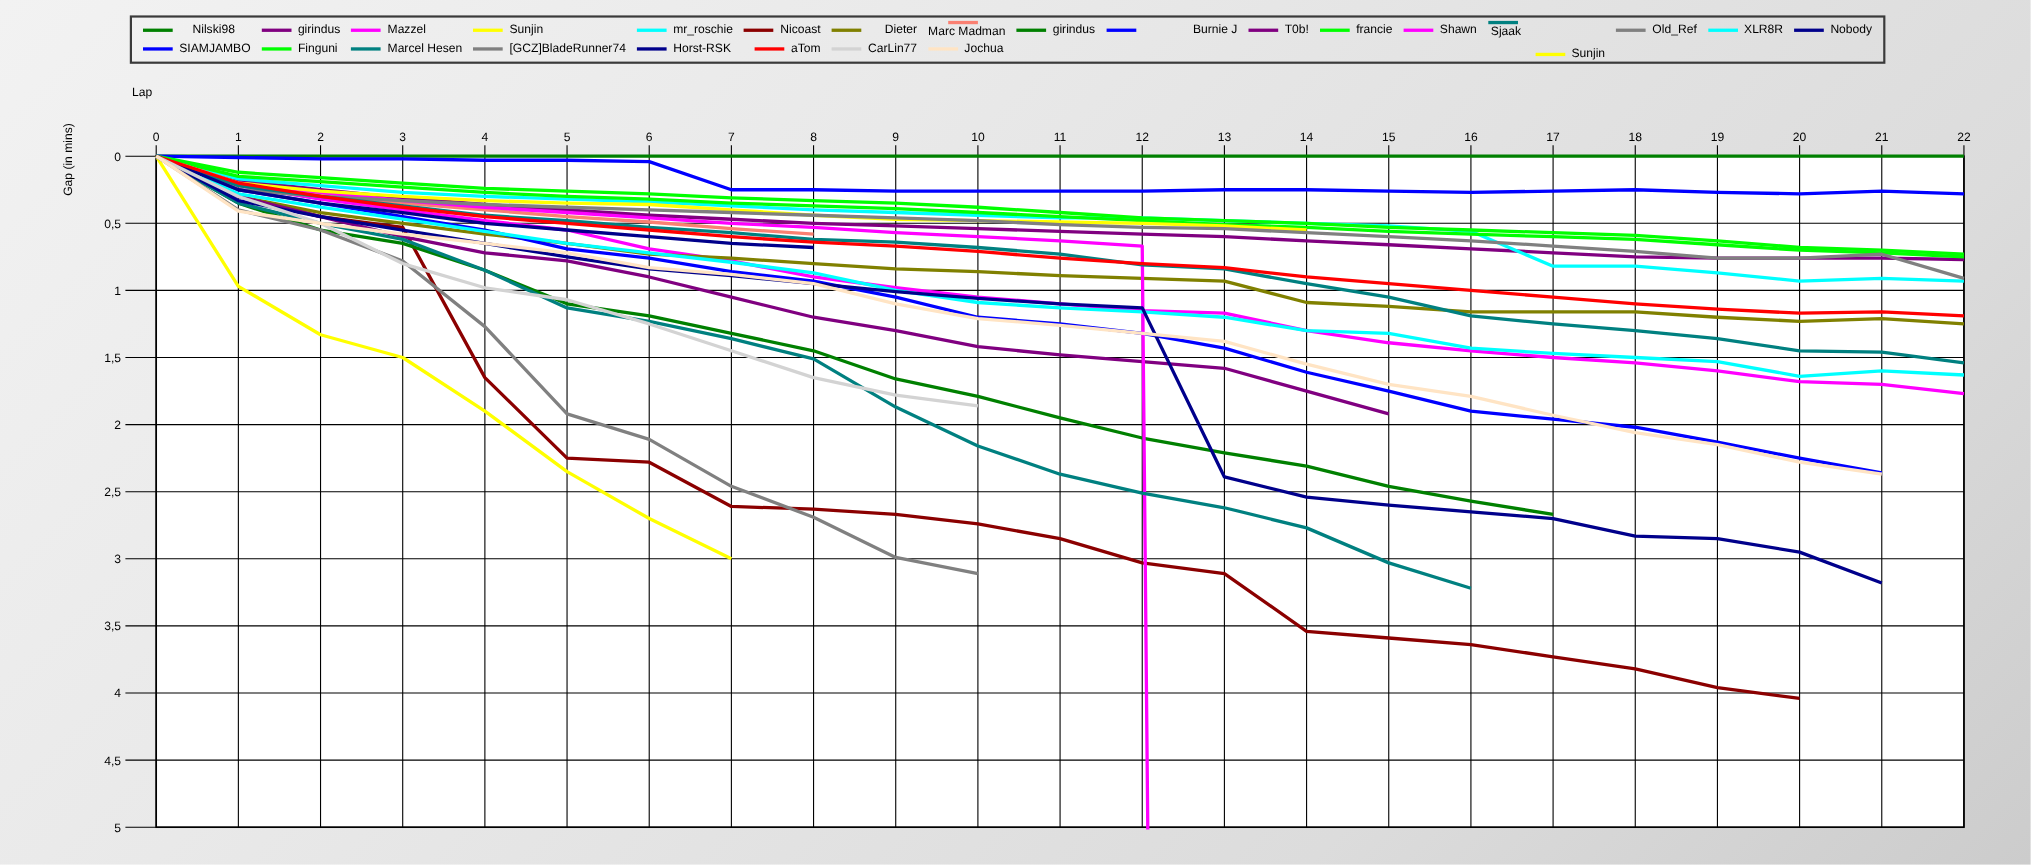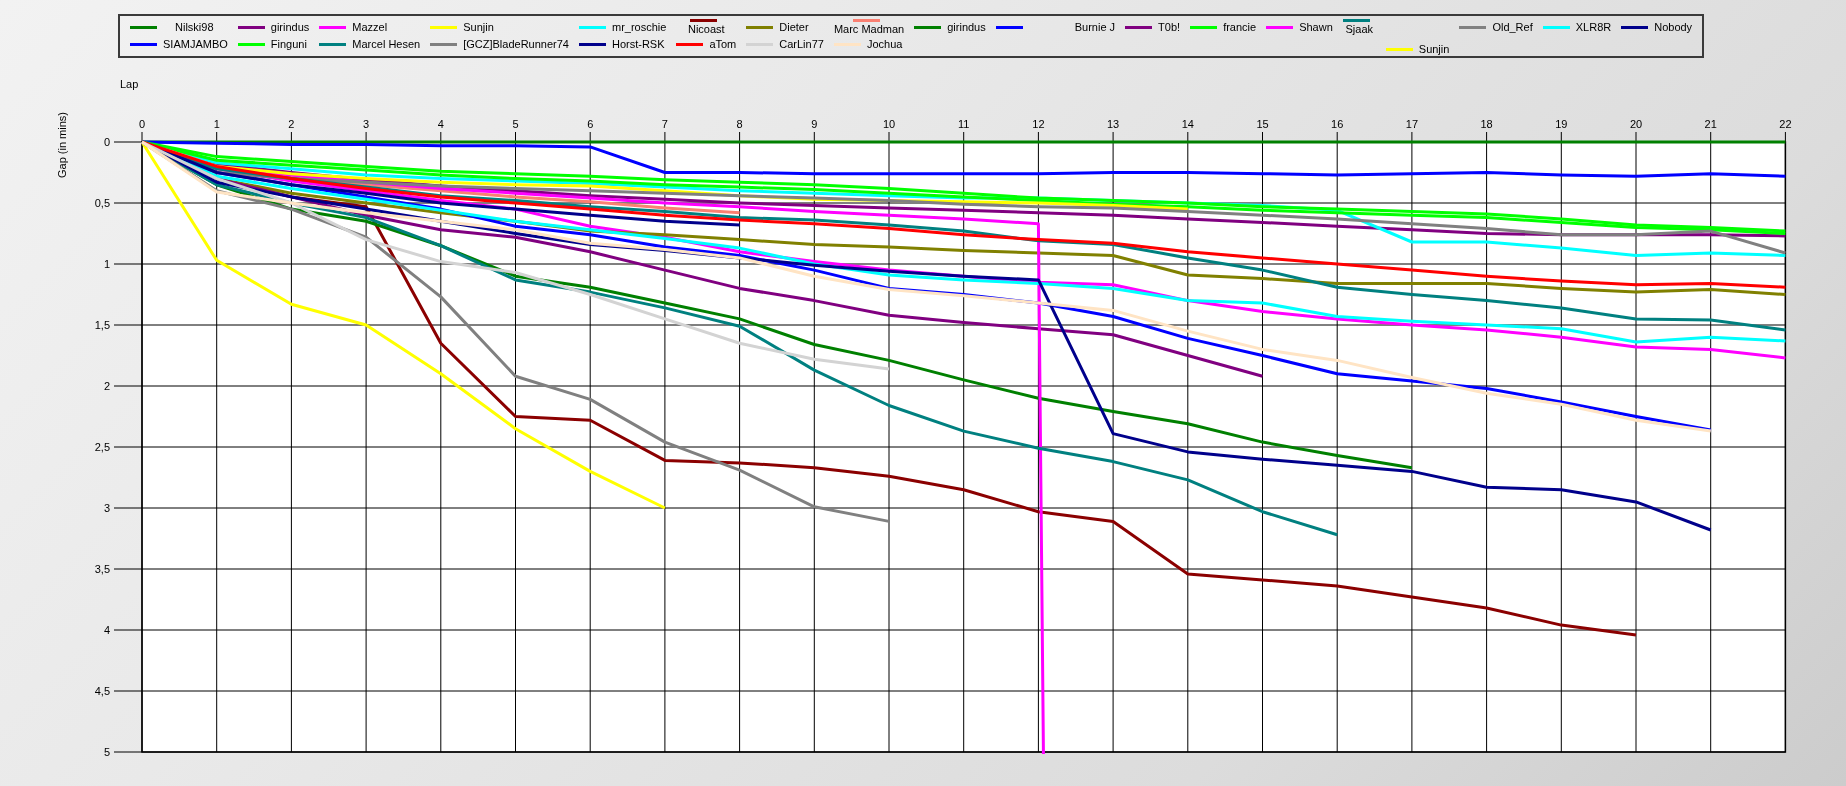--- a/index.html
+++ b/index.html
@@ -49,25 +49,25 @@
         <span class="legend-label">Mazzel</span>
       </div>
       <div class="legend-item" style="grid-area: 1 / 4;">
         <span class="legend-swatch" style="background: rgb(255, 255, 0);"></span>
         <span class="legend-label">Sunjin</span>
       </div>
       <div class="legend-item" style="grid-area: 1 / 5;">
         <span class="legend-swatch" style="background: rgb(0, 255, 255);"></span>
         <span class="legend-label">mr_roschie</span>
       </div>
-      <div class="legend-item" style="grid-area: 1 / 6; flex-direction: column;">
+      <div class="legend-item" style="grid-area: 1 / 6;">
         <span class="legend-swatch" style="background: rgb(139, 0, 0);"></span>
         <span class="legend-label">Nicoast</span>
       </div>
-      <div class="legend-item" style="grid-area: 1 / 7;">
+      <div class="legend-item" style="grid-area: 1 / 7; justify-content: space-between;">
         <span class="legend-swatch" style="background: rgb(128, 128, 0);"></span>
         <span class="legend-label">Dieter</span>
       </div>
       <div class="legend-item" style="grid-area: 1 / 8; flex-direction: column;">
         <span class="legend-swatch" style="background: rgb(250, 128, 114);"></span>
         <span class="legend-label">Marc Madman</span>
       </div>
       <div class="legend-item" style="grid-area: 1 / 9;">
         <span class="legend-swatch" style="background: rgb(0, 128, 0);"></span>
         <span class="legend-label">girindus</span>

